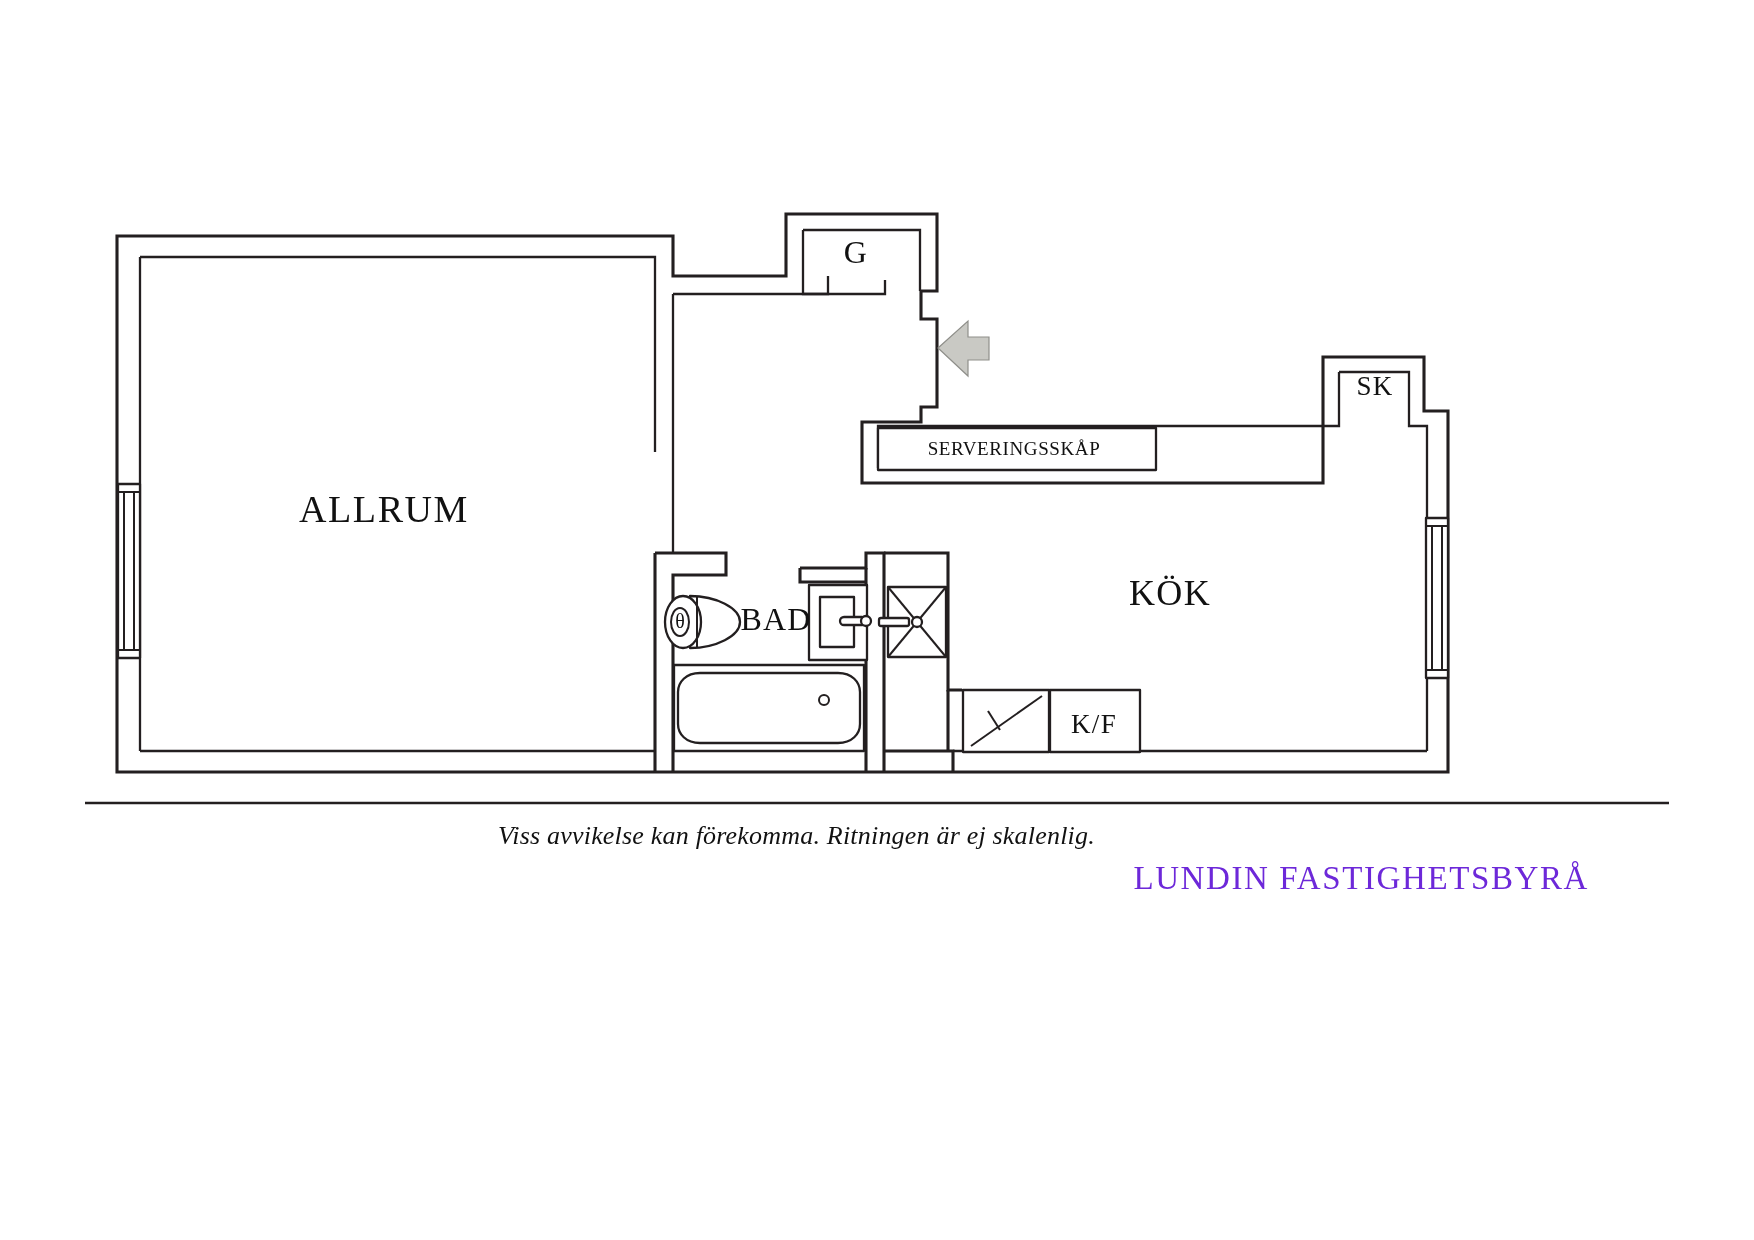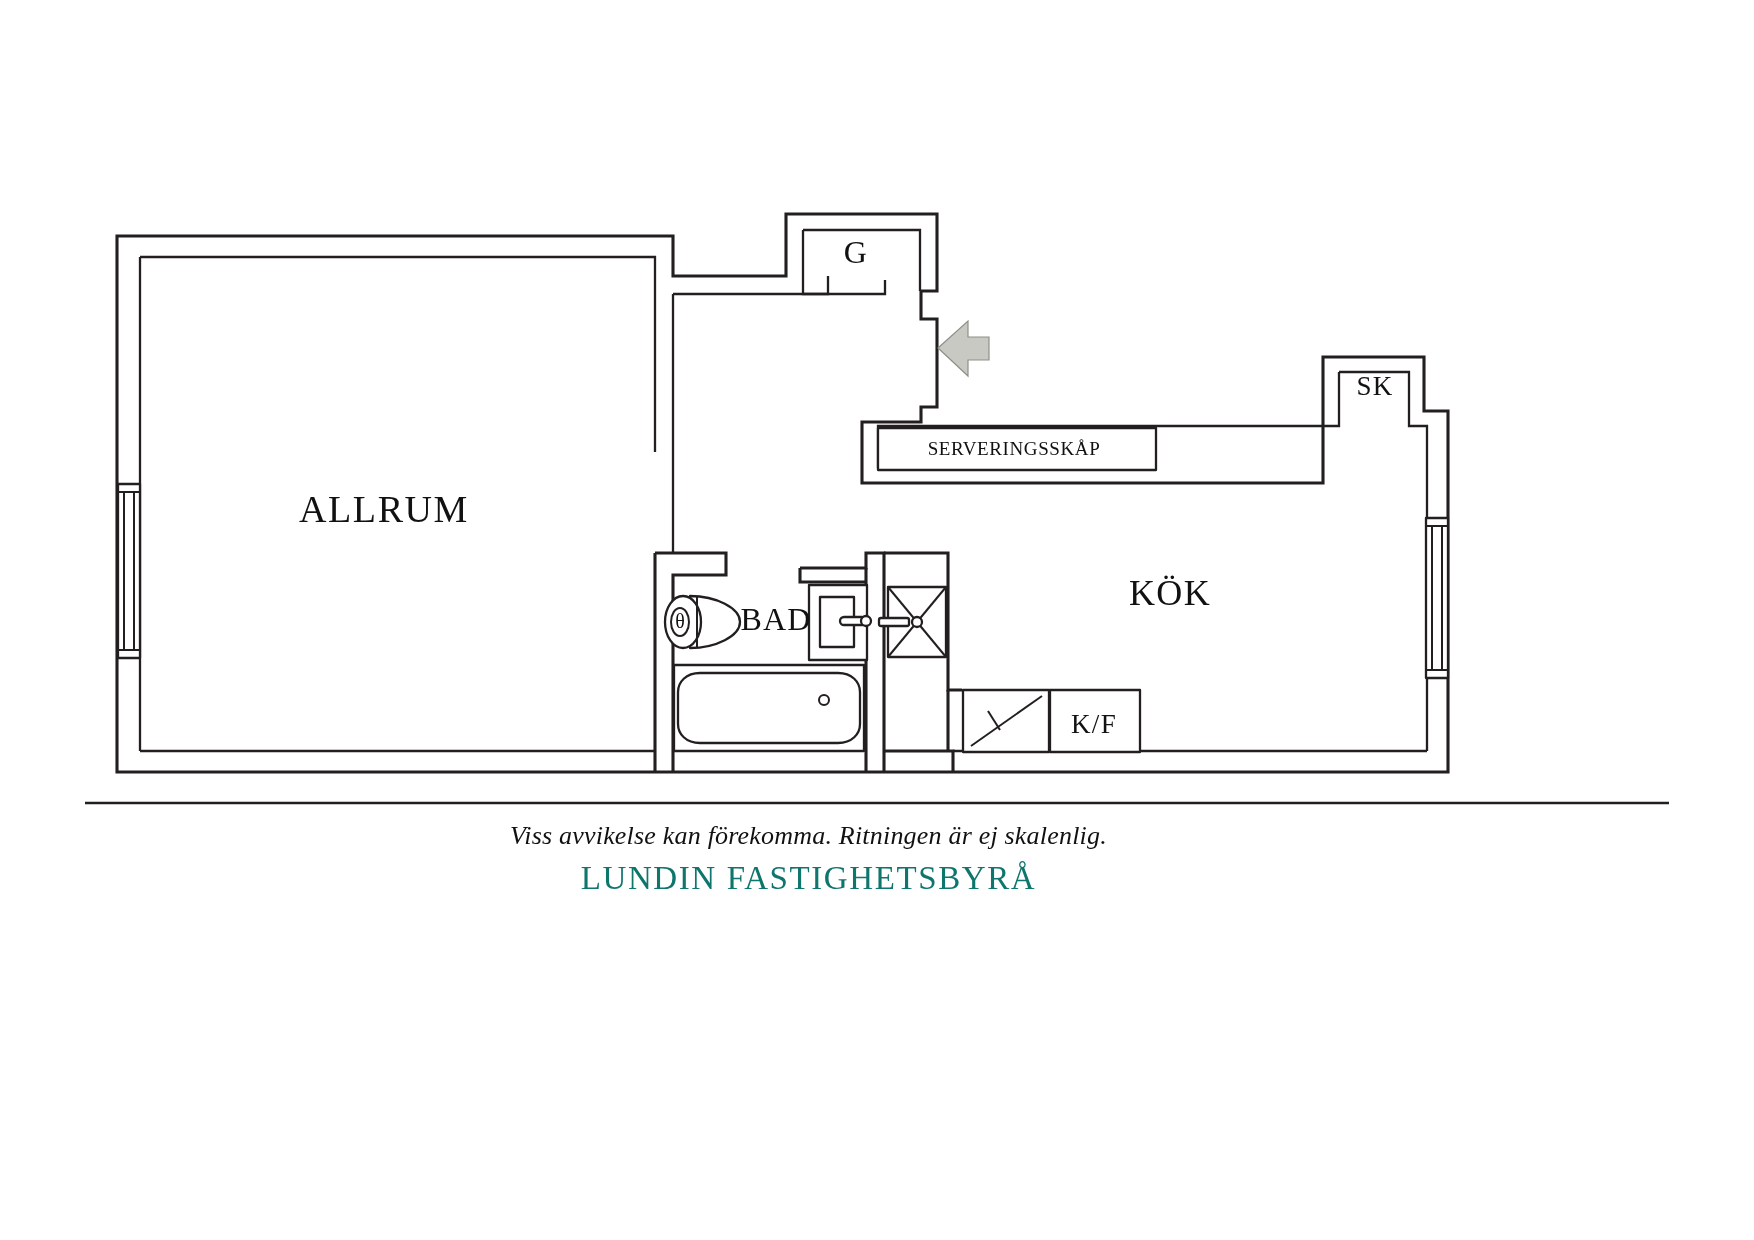--- a/index.html
+++ b/index.html
@@ -74,41 +74,42 @@
   .label-xs { font-size: 19px; letter-spacing: 0.6px; }
   .glyph-theta {
     font-family: "Liberation Serif", serif;
     font-size: 20px;
     fill: #111111;
     text-anchor: middle;
     dominant-baseline: middle;
   }
   .caption-block {
     position: absolute;
-    left: 16px;
+    left: 4px;
     top: 820px;
     width: 1585px;
     text-align: center;
   }
   .caption-italic {
     font-family: "Liberation Serif", serif;
     font-style: italic;
     font-size: 26px;
     color: #111111;
     letter-spacing: 0.2px;
     margin: 0 0 6px 0;
     line-height: 1.25;
   }
   .caption-company {
     font-family: "Liberation Serif", serif;
     font-size: 33px;
-    color: #0f766e;
+    color: #6d28d9;
     letter-spacing: 1.6px;
     margin: 0;
     line-height: 1.2;
+    text-align: right;
   }
 </style>
 </head>
 <body>
 
 <div id="plan-root">
 
   <svg id="floorplan-svg" viewBox="0 0 1754 1240" xmlns="http://www.w3.org/2000/svg">
 
     <g>

